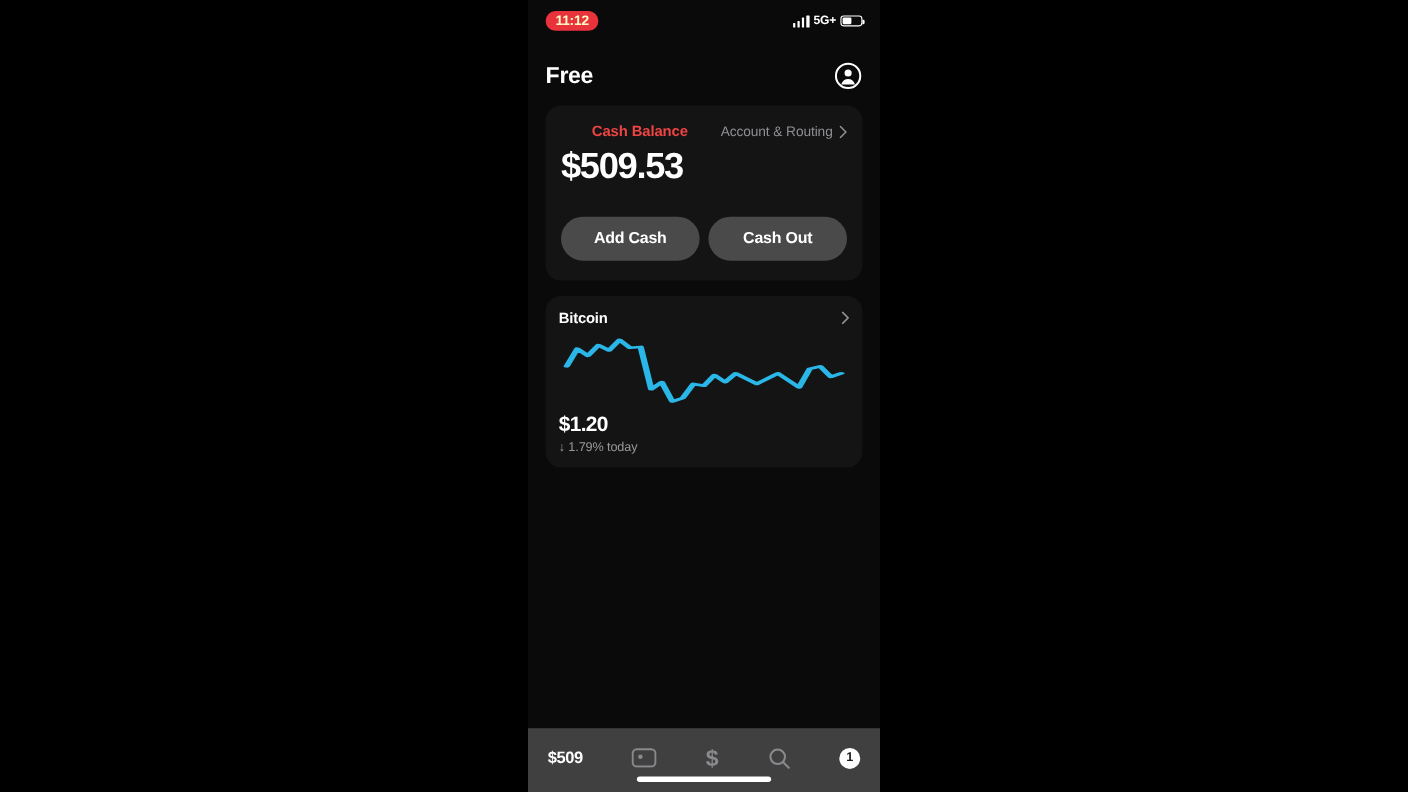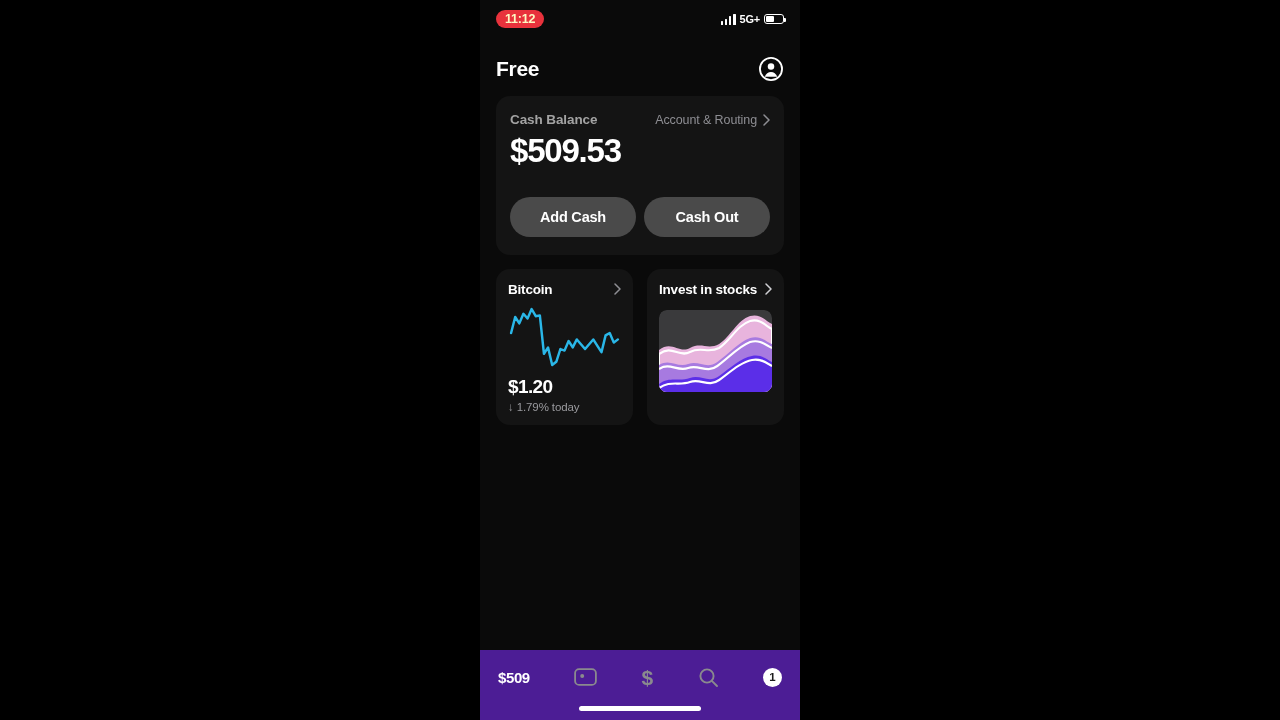--- a/index.html
+++ b/index.html
@@ -62,21 +62,21 @@
   .content { padding:0 16px; }
 
   .card {
     background:#141414; border-radius:14px;
     position:relative;
   }
 
   
   .balance-card { padding:16px 14px 18px 14px; }
   .balance-top { display:flex; align-items:center; justify-content:space-between; }
-  .balance-label { color:#a3a3a3; font-size:13.5px; font-weight:bold; letter-spacing:-0.1px; }
+  .balance-label { color:#ef4444; font-size:13.5px; font-weight:bold; letter-spacing:-0.1px;margin-left:28px; }
   .acct-link { display:flex; align-items:center; gap:6px; }
   .acct-link span { color:#8e8e93; font-size:12.5px; letter-spacing:-0.1px; }
   .amount {
     color:#fff; font-size:33px; font-weight:bold;
     letter-spacing:-1.2px; margin-top:7px; line-height:1.05;
   }
   .btn-row { display:flex; gap:8px; margin-top:28px; }
   .pill-btn {
     flex:1; height:40px; border-radius:20px;
     background:#4a4a4a; color:#fff;
@@ -107,22 +107,22 @@
   .more-heading {
     color:#fff; font-size:15px; font-weight:bold;
     letter-spacing:-0.2px; margin-top:26px; padding-left:0;
   }
 
   
   .chev { display:block; }
 
   
   .tabbar {
-    position:absolute; left:0; bottom:0; width:320px; height:70px;
-    background:#4c1d95;
+    position:absolute; left:0; bottom:0; width:320px; height:58px;
+    background:#404040;
     display:flex; align-items:flex-start; justify-content:space-between;
     padding:14px 18px 0 18px;
   }
   .tab { display:flex; align-items:center; justify-content:center; height:26px; cursor:pointer; }
   .tab-money { color:#fff; font-size:15px; font-weight:bold; letter-spacing:-0.4px; }
   .dollar-glyph { color:#8a8a8e; font-size:21px; font-weight:bold; line-height:1; }
   .badge {
     width:19px; height:19px; border-radius:50%;
     background:#fff; color:#1c1c1c;
     font-size:11.5px; font-weight:bold;
@@ -196,39 +196,20 @@
           <svg class="btc-chart" viewBox="0 0 110 62" preserveAspectRatio="none">
             <polyline id="btc-line" fill="none" stroke="#2ab7e8" stroke-width="2.4" stroke-linejoin="round" stroke-linecap="round" points="3.00,27.00 7.00,11.00 11.00,17.40 15.00,7.80 19.00,12.60 23.00,3.00 27.00,10.20 31.00,9.40 35.00,47.80 39.00,41.40 43.00,59.00 47.00,55.80 51.00,43.00 55.00,44.60 59.00,35.00 63.00,41.40 67.00,33.40 71.00,38.20 75.00,43.00 79.00,38.20 83.00,33.40 87.00,39.80 91.00,46.20 95.00,29.40 99.00,27.00 103.00,36.60 107.00,33.40"></polyline>
           </svg>
           <div class="btc-price">$1.20</div>
           <div class="btc-change">
             <span>↓</span>
             <span>1.79% today</span>
           </div>
         </div>
 
-        <div class="mini-card">
-          <div class="mini-top">
-            <div class="mini-title">Invest in stocks</div>
-            <svg class="chev" width="7" height="12" viewBox="0 0 7 12">
-              <path d="M1 1l5 5-5 5" fill="none" stroke="#d0d0d4" stroke-width="1.5" stroke-linecap="round" stroke-linejoin="round"></path>
-            </svg>
-          </div>
-          <svg class="stocks-art" viewBox="0 0 124 82" preserveAspectRatio="none">
-            <rect x="0" y="0" width="124" height="82" rx="8" fill="#3a3a3c"></rect>
-            <g>
-              <path d="M0 40 C14 30 22 44 34 38 C46 32 54 40 66 34 C78 27 86 10 100 6 C112 3 118 12 124 14 L124 82 L0 82 Z" fill="#e8b4dd"></path>
-              <path d="M0 44 C14 34 22 48 34 42 C46 36 54 44 66 38 C78 31 86 15 100 11 C112 8 118 17 124 19 L124 82 L0 82 Z" fill="none" stroke="#ffffff" stroke-width="2.2" stroke-linejoin="round"></path>
-              <path d="M0 55 C12 48 20 58 32 54 C44 50 52 60 64 52 C76 44 88 32 100 28 C112 25 118 32 124 34 L124 82 L0 82 Z" fill="#a77ae0"></path>
-              <path d="M0 59 C12 52 20 62 32 58 C44 54 52 64 64 56 C76 48 88 36 100 32 C112 29 118 36 124 38" fill="none" stroke="#ffffff" stroke-width="2.2" stroke-linejoin="round"></path>
-              <path d="M0 74 C12 66 22 72 34 68 C46 64 54 74 66 66 C78 58 90 48 102 46 C113 44 119 50 124 52 L124 82 L0 82 Z" fill="#5b2ee8"></path>
-              <path d="M0 78 C12 70 22 76 34 72 C46 68 54 78 66 70 C78 62 90 52 102 50 C113 48 119 54 124 56" fill="none" stroke="#ffffff" stroke-width="2.2" stroke-linejoin="round"></path>
-            </g>
-          </svg>
-        </div>
 
       </div>
 
     </div>
 
     <div class="tabbar">
 
       <div class="tab">
         <span class="tab-money">$509</span>
       </div>

